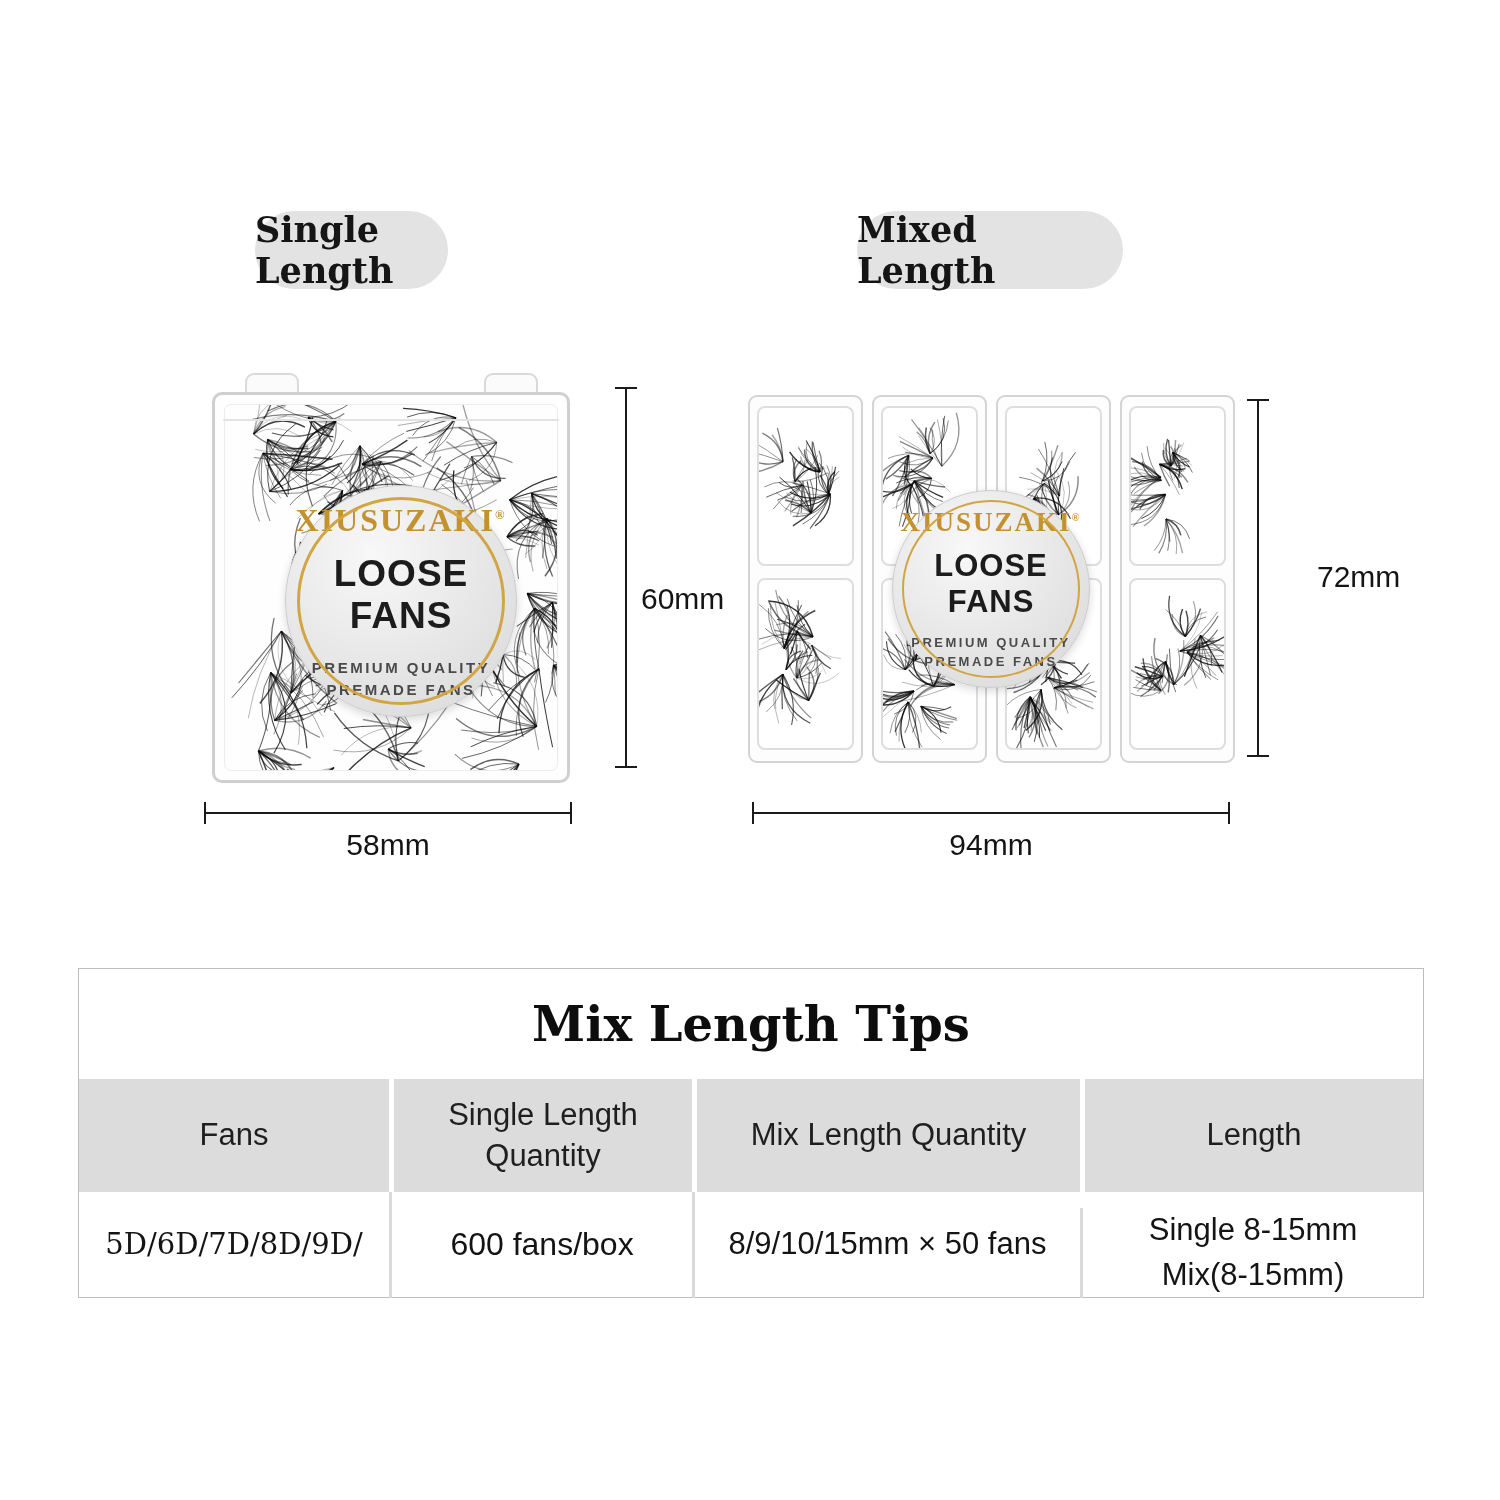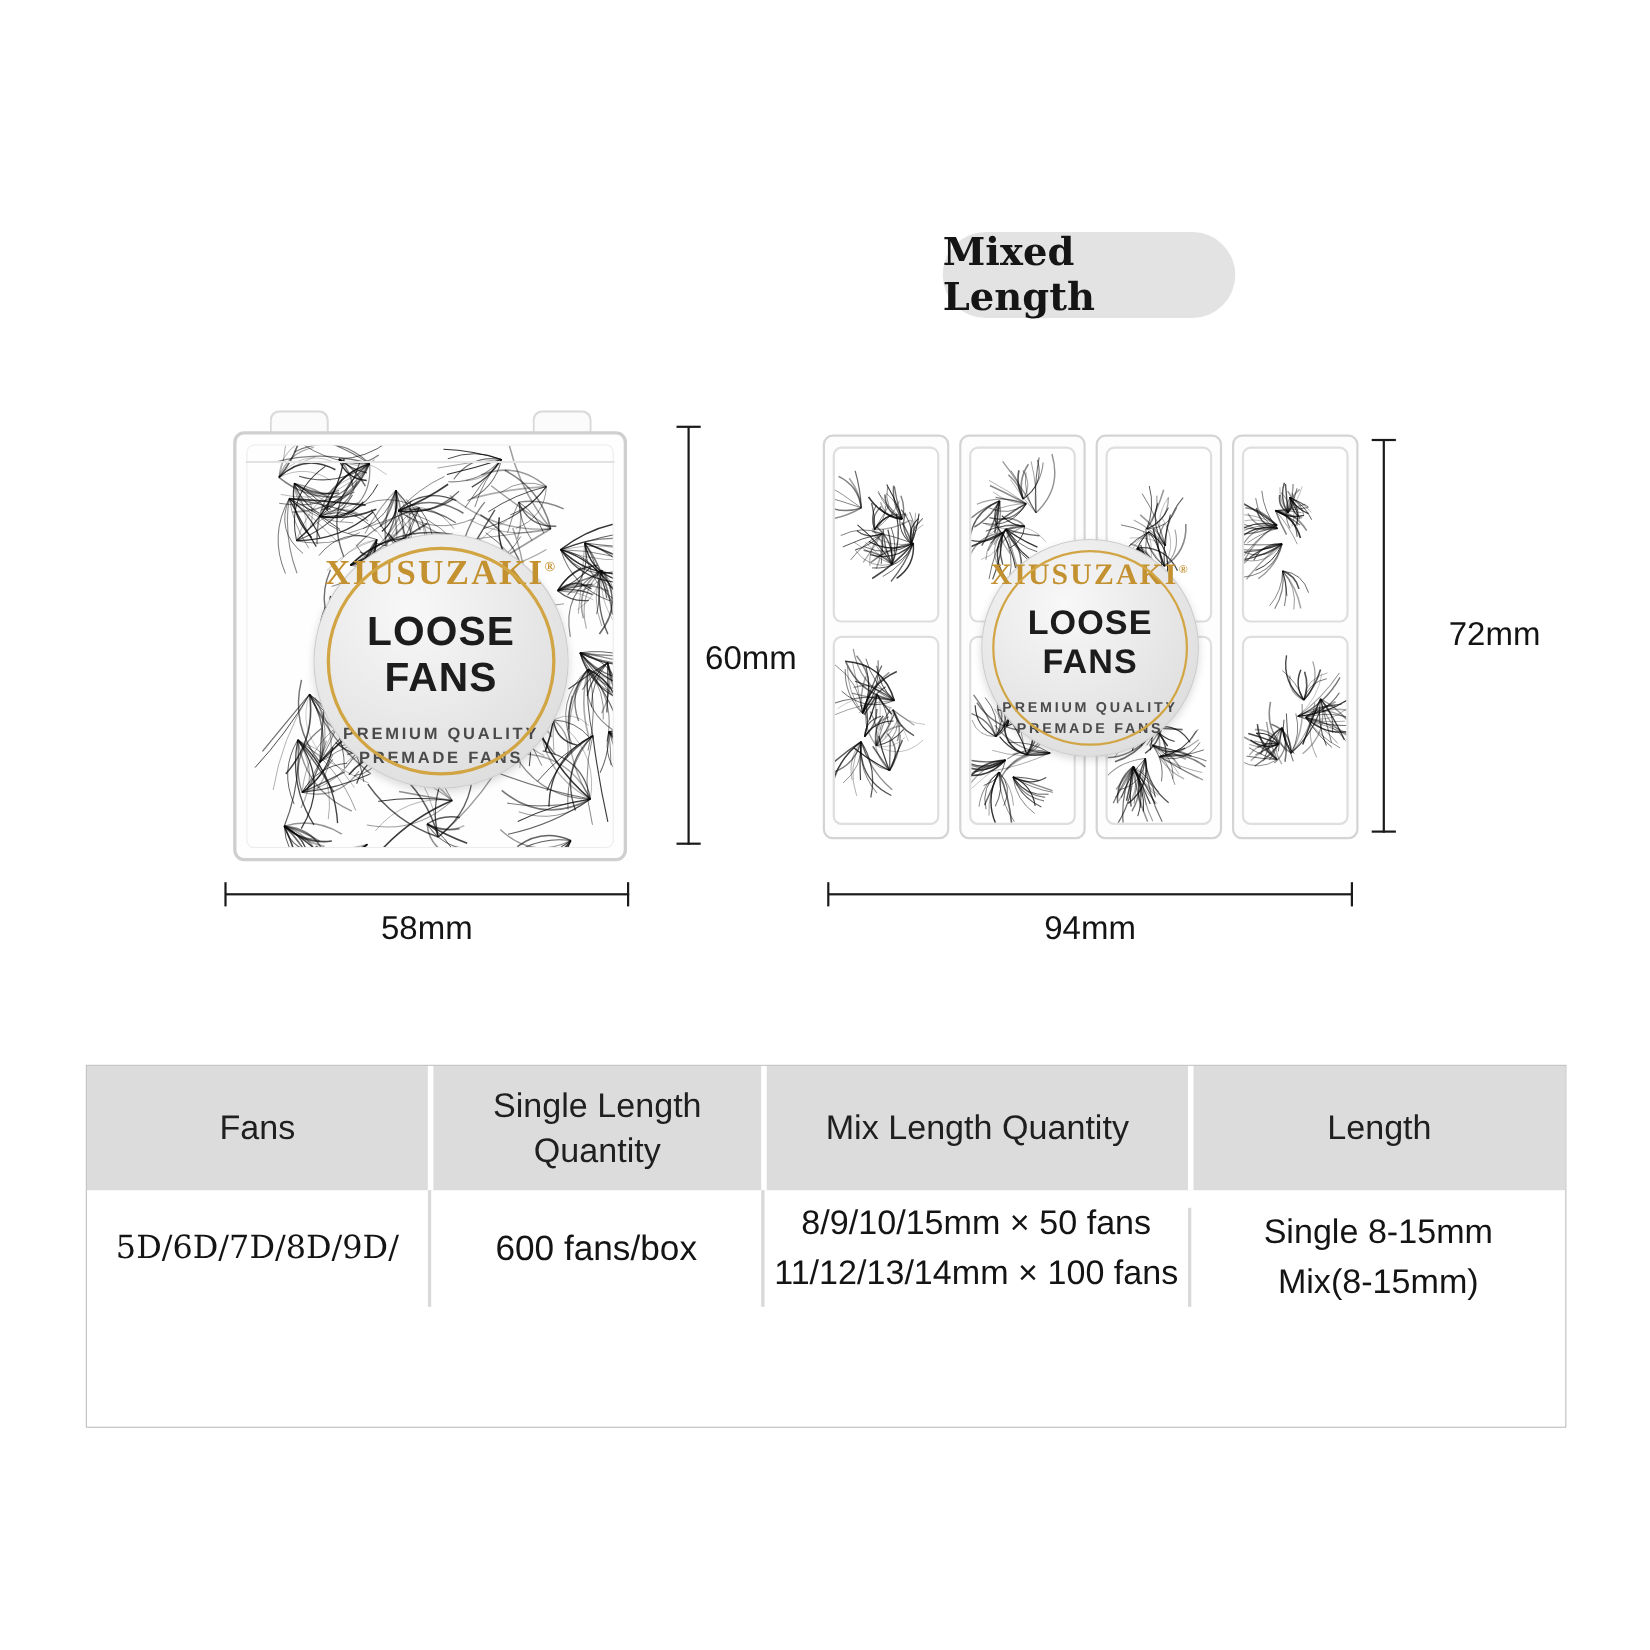--- a/index.html
+++ b/index.html
@@ -73,20 +73,23 @@
   .cell-fans{font-family:"DejaVu Serif",serif;font-size:29px;line-height:1.35;}
   .cell-sq{font-size:32px;font-weight:400;}
   .cell-mix{font-size:31px;line-height:1.45;}
   .cell-len{font-size:31px;line-height:1.45;margin-top:16px;}
 </style>
 </head>
 <body>
 
 <div id="canvas">
 
+  <div class="pill" id="pill-single">
+    <span>Single Length</span>
+  </div>
   <div class="pill" id="pill-mixed">
     <span>Mixed Length</span>
   </div>
 
   <div id="left-box">
     <div class="hinge h1"></div>
     <div class="hinge h2"></div>
     <div class="boxbody">
       <div class="boxinner">
         <div class="lashes"><svg width="338" height="371" viewBox="0 0 338 371">
@@ -1236,20 +1239,23 @@
   <div class="hcap" style="left:1247px;top:399px;"></div>
   <div class="hcap" style="left:1247px;top:755px;"></div>
   <div class="dimlabel" style="left:1277px;top:560px;margin-left:40px;">72mm</div>
 
   <div class="hline" style="left:753px;top:812px;width:477px;"></div>
   <div class="vcap" style="left:752px;top:802px;"></div>
   <div class="vcap" style="left:1228px;top:802px;"></div>
   <div class="dimlabel" style="left:941px;top:828px;width:100px;text-align:center;">94mm</div>
 
   <div id="spec-table">
+    <div id="table-title-row">
+      <div id="table-title">Mix Length Tips</div>
+    </div>
     <div class="grid-row" id="header-row">
       <div class="hcell">
           <span>Fans</span>
         </div>
       <div class="hcell">
           <span class="wrapb">Single Length Quantity</span>
         </div>
       <div class="hcell">
           <span>Mix Length Quantity</span>
         </div>
@@ -1259,21 +1265,20 @@
     </div>
     <div class="grid-row" id="data-row">
       <div class="dcell cell-fans">
         <span>5D/6D/7D/8D/9D/</span>
       </div>
       <div class="dcell cell-sq">
         <span>600 fans/box</span>
       </div>
       <div class="dcell cell-mix">
         <span>8/9/10/15mm × 50 fans</span>
-        <span>11/12/13/14mm × 100 fans</span>
       </div>
       <div class="dcell cell-len">
         <span>Single 8-15mm</span>
         <span>Mix(8-15mm)</span>
       </div>
     </div>
   </div>
 
 </div>
 

